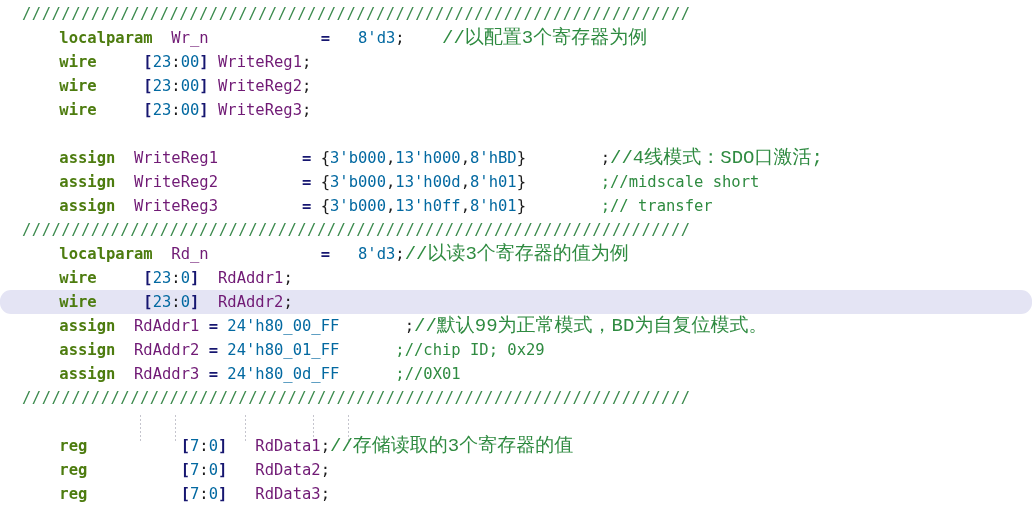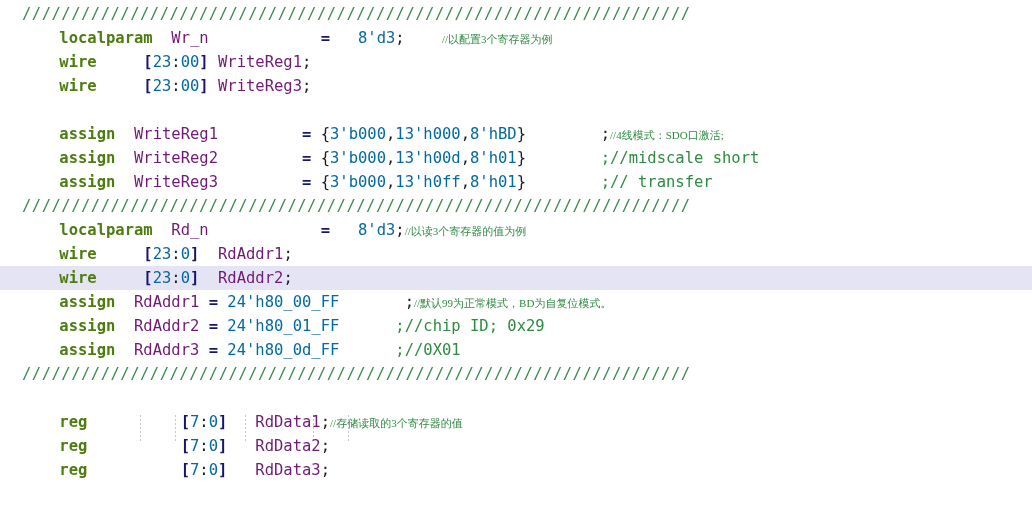--- a/index.html
+++ b/index.html
@@ -54,58 +54,60 @@
     line-height: 24px;
     font-size: 15.5px;
     white-space: pre;
     letter-spacing: 0px;
     color: #1a1a1a;
     padding-left: 22px;
     box-sizing: border-box;
   }
   .line.hl {
     background: #e4e4f4;
+    border-radius: 11px;
   }
   .line.hl::after {
     content: "";
     position: absolute;
     left: 0; right: 0; top: 0;
     height: 0;
   }
 
   .kw   { color: #4d7c0f; font-weight: bold; }
   .id   { color: #701a75; }
   .num  { color: #0369a1; }
   .brk  { color: #161670; font-weight: bold; }
   .op   { color: #161670; font-weight: bold; }
   .pun  { color: #1c1c1c; }
   .cmt  { color: #2f8b41; }
   .sep  { color: #3b8a4d; letter-spacing: 0.5px; }
 
   
   .cjk {
-    font-family: Liberation Serif, serif;
-    font-size: 11px;
+    font-family: Liberation Mono, monospace;
+    font-size: 19px;
   }
 </style>
 </head>
 <body>
 
 <div id="editor">
   <div class="guides">
       <div class="guide" style="left: 140px; top: 415px; height: 28px;"></div>
       <div class="guide" style="left: 175px; top: 415px; height: 28px;"></div>
       <div class="guide" style="left: 245px; top: 415px; height: 28px;"></div>
       <div class="guide" style="left: 313px; top: 415px; height: 28px;"></div>
       <div class="guide" style="left: 348px; top: 415px; height: 28px;"></div>
     </div>
   <div class="code">
       <div class="line"><span class="sep">////////////////////////////////////////////////////////////////////</span></div>
       <div class="line"><span class="pun">    </span><span class="kw">localparam</span><span class="pun">  </span><span class="id">Wr_n</span><span class="pun">            </span><span class="op">=</span><span class="pun">   </span><span class="num">8'd3</span><span class="pun">;</span><span class="pun">    </span><span class="cmt cjk">//以配置3个寄存器为例</span></div>
       <div class="line"><span class="pun">    </span><span class="kw">wire</span><span class="pun">     </span><span class="brk">[</span><span class="num">23</span><span class="pun">:</span><span class="num">00</span><span class="brk">]</span><span class="id"> WriteReg1</span><span class="pun">;</span></div>
+      <div class="line"><span class="pun">    </span><span class="kw">wire</span><span class="pun">     </span><span class="brk">[</span><span class="num">23</span><span class="pun">:</span><span class="num">00</span><span class="brk">]</span><span class="id"> WriteReg2</span><span class="pun">;</span></div>
       <div class="line"><span class="pun">    </span><span class="kw">wire</span><span class="pun">     </span><span class="brk">[</span><span class="num">23</span><span class="pun">:</span><span class="num">00</span><span class="brk">]</span><span class="id"> WriteReg3</span><span class="pun">;</span></div>
       <div class="line">&nbsp;</div>
       <div class="line"><span class="pun">    </span><span class="kw">assign</span><span class="pun">  </span><span class="id">WriteReg1</span><span class="pun">         </span><span class="op">=</span><span class="pun"> {</span><span class="num">3'b000</span><span class="pun">,</span><span class="num">13'h000</span><span class="pun">,</span><span class="num">8'hBD</span><span class="pun">}</span><span class="pun">        </span><span class="pun">;</span><span class="cmt cjk">//4线模式：SDO口激活;</span></div>
       <div class="line"><span class="pun">    </span><span class="kw">assign</span><span class="pun">  </span><span class="id">WriteReg2</span><span class="pun">         </span><span class="op">=</span><span class="pun"> {</span><span class="num">3'b000</span><span class="pun">,</span><span class="num">13'h00d</span><span class="pun">,</span><span class="num">8'h01</span><span class="pun">}</span><span class="pun">        </span><span class="cmt">;//midscale short</span></div>
       <div class="line"><span class="pun">    </span><span class="kw">assign</span><span class="pun">  </span><span class="id">WriteReg3</span><span class="pun">         </span><span class="op">=</span><span class="pun"> {</span><span class="num">3'b000</span><span class="pun">,</span><span class="num">13'h0ff</span><span class="pun">,</span><span class="num">8'h01</span><span class="pun">}</span><span class="pun">        </span><span class="cmt">;// transfer</span></div>
       <div class="line"><span class="sep">////////////////////////////////////////////////////////////////////</span></div>
       <div class="line"><span class="pun">    </span><span class="kw">localparam</span><span class="pun">  </span><span class="id">Rd_n</span><span class="pun">            </span><span class="op">=</span><span class="pun">   </span><span class="num">8'd3</span><span class="pun">;</span><span class="cmt cjk">//以读3个寄存器的值为例</span></div>
       <div class="line"><span class="pun">    </span><span class="kw">wire</span><span class="pun">     </span><span class="brk">[</span><span class="num">23</span><span class="pun">:</span><span class="num">0</span><span class="brk">]</span><span class="id">  RdAddr1</span><span class="pun">;</span></div>
       <div class="line hl"><span class="pun">    </span><span class="kw">wire</span><span class="pun">     </span><span class="brk">[</span><span class="num">23</span><span class="pun">:</span><span class="num">0</span><span class="brk">]</span><span class="id">  RdAddr2</span><span class="pun">;</span></div>
       <div class="line"><span class="pun">    </span><span class="kw">assign</span><span class="pun">  </span><span class="id">RdAddr1 </span><span class="op">=</span><span class="pun"> </span><span class="num">24'h80_00_FF</span><span class="pun">       </span><span class="pun">;</span><span class="cmt cjk">//默认99为正常模式，BD为自复位模式。</span></div>

